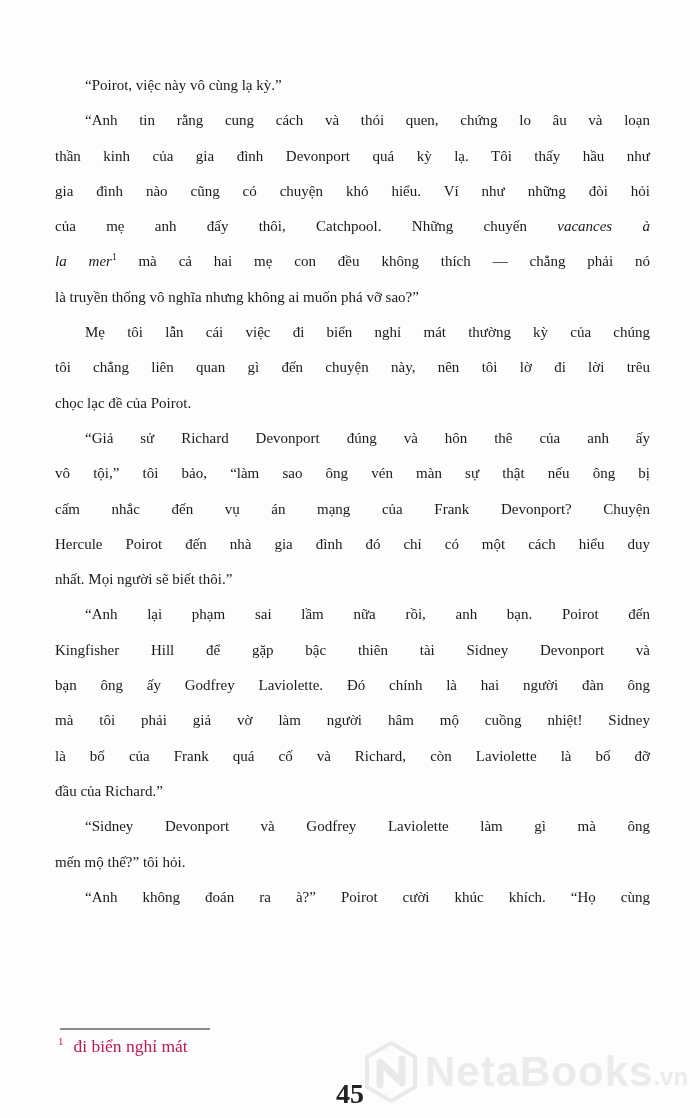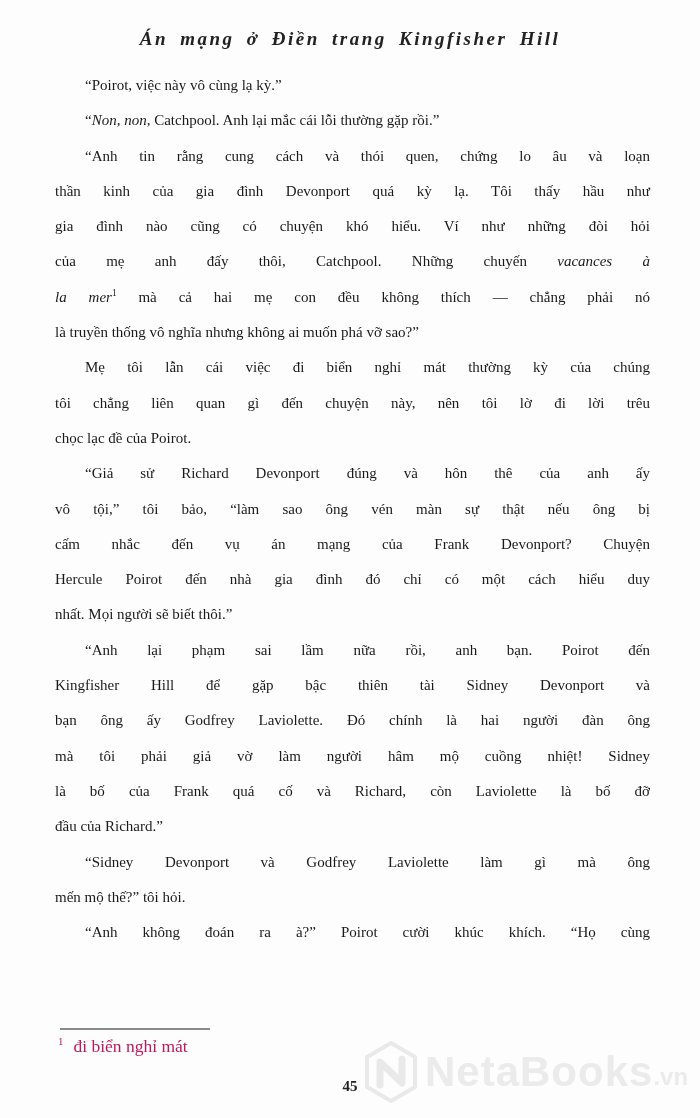--- a/index.html
+++ b/index.html
@@ -35,21 +35,21 @@
     position:absolute; top:1028px; left:60px; width:150px; height:2px;
     background:#8a8a8a;
   }
   .footnote {
     position:absolute; top:1036px; left:58px;
     font-size:17.5px; color:#be185d;
   }
   .footnote .fn-text { margin-left:10px; }
   .page-number {
     position:absolute; top:1078px; left:0; width:700px;
-    text-align:center; font-size:15px; font-weight:bold; color:#222;
+    text-align:center; font-size:28px; font-weight:bold; color:#222;
   }
   .watermark {
     position:absolute; top:1040px; left:363px;
     display:flex; align-items:center;
     user-select:none; pointer-events:none;
   }
   .wm-hex { width:56px; height:64px; flex:0 0 auto; }
   .wm-text {
     font-family:"Liberation Sans", sans-serif;
     font-weight:bold; font-size:42px; letter-spacing:1px;
@@ -59,28 +59,24 @@
     font-family:"Liberation Sans", sans-serif;
     font-weight:bold; font-size:24px; color:#ebebeb;
     align-self:center; margin-top:10px;
   }
 </style>
 </head>
 <body>
 
 <div class="page">
 
-  <div class="running-head">Án mạng ở Điền trang Kingfisher Hill</div>
 
   <div class="text-block">
       <div class="para">
         <div class="line first"><span>“Poirot, việc này vô cùng lạ kỳ.”</span></div>
-      </div>
-      <div class="para">
-        <div class="line first"><span>“</span><em>Non, non</em><span>, Catchpool. Anh lại mắc cái lỗi thường gặp rồi.”</span></div>
       </div>
       <div class="para">
         <div class="line first fill"><span>“Anh tin rằng cung cách và thói quen, chứng lo âu và loạn</span></div>
         <div class="line fill"><span>thần kinh của gia đình Devonport quá kỳ lạ. Tôi thấy hầu như</span></div>
         <div class="line fill"><span>gia đình nào cũng có chuyện khó hiểu. Ví như những đòi hỏi</span></div>
         <div class="line fill"><span>của mẹ anh đấy thôi, Catchpool. Những chuyến </span><em>vacances à</em></div>
         <div class="line fill"><em>la mer</em><sup>1</sup><span> mà cả hai mẹ con đều không thích — chẳng phải nó</span></div>
         <div class="line"><span>là truyền thống vô nghĩa nhưng không ai muốn phá vỡ sao?”</span></div>
       </div>
       <div class="para">

